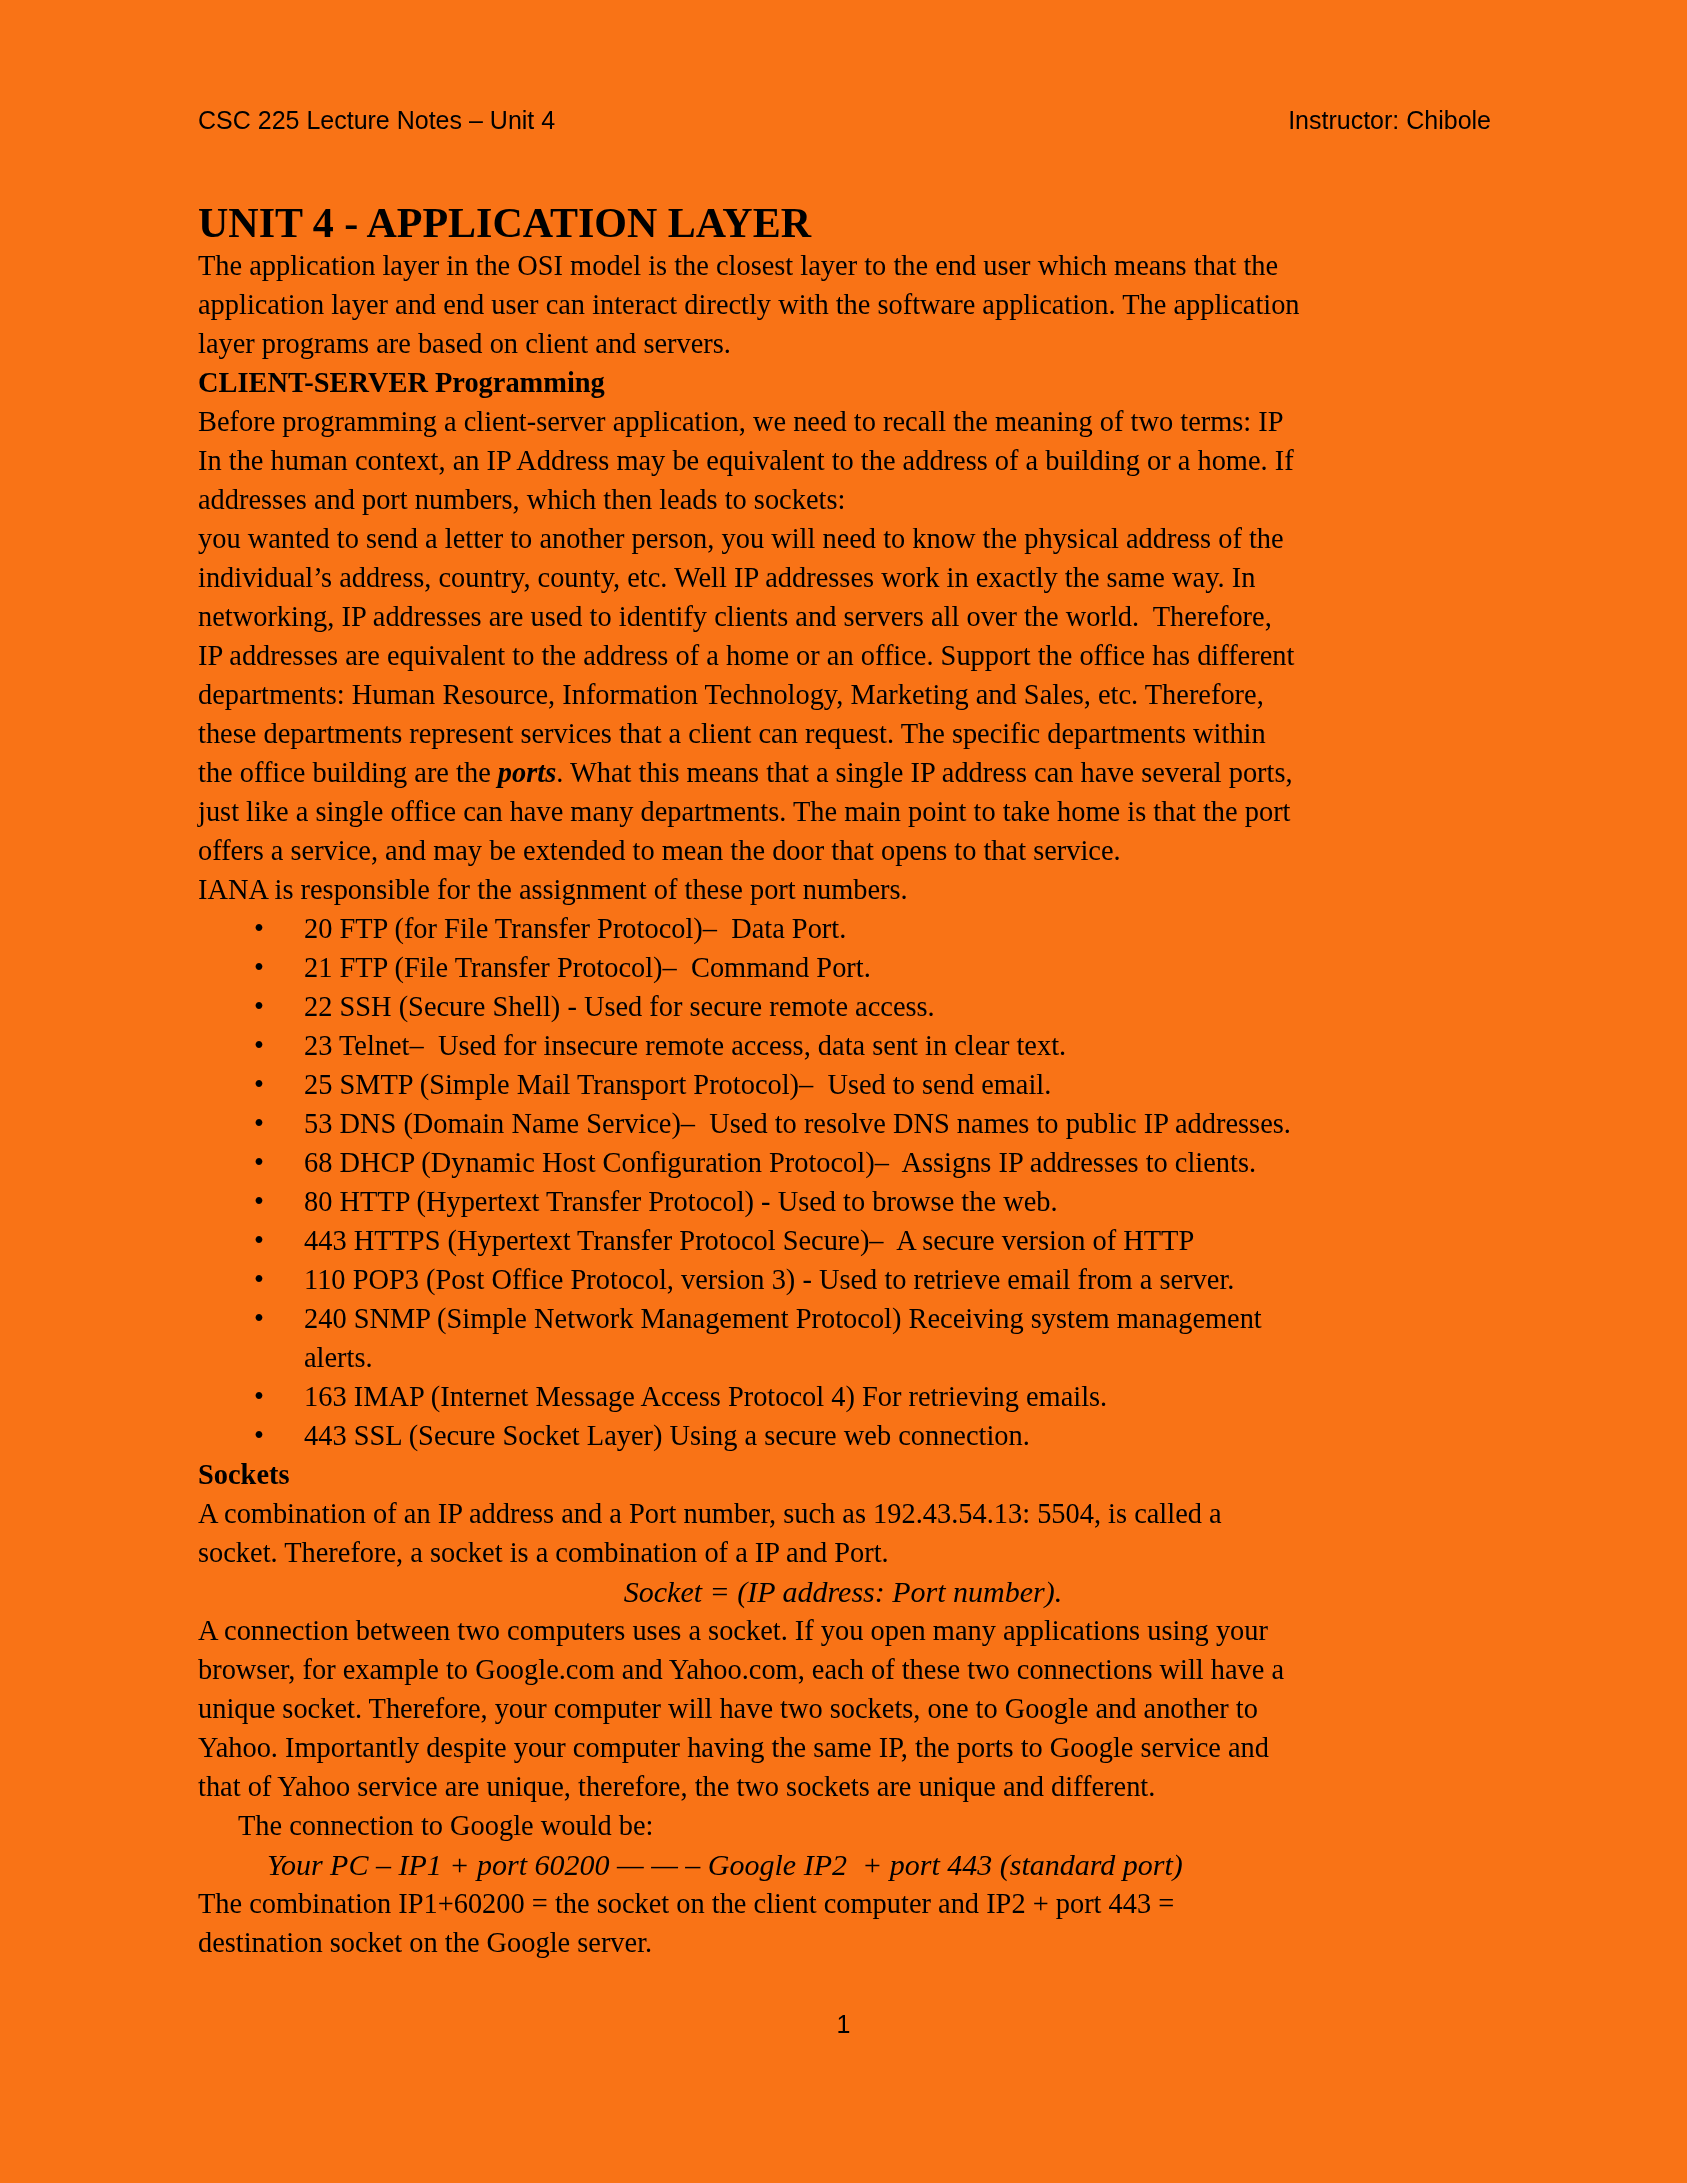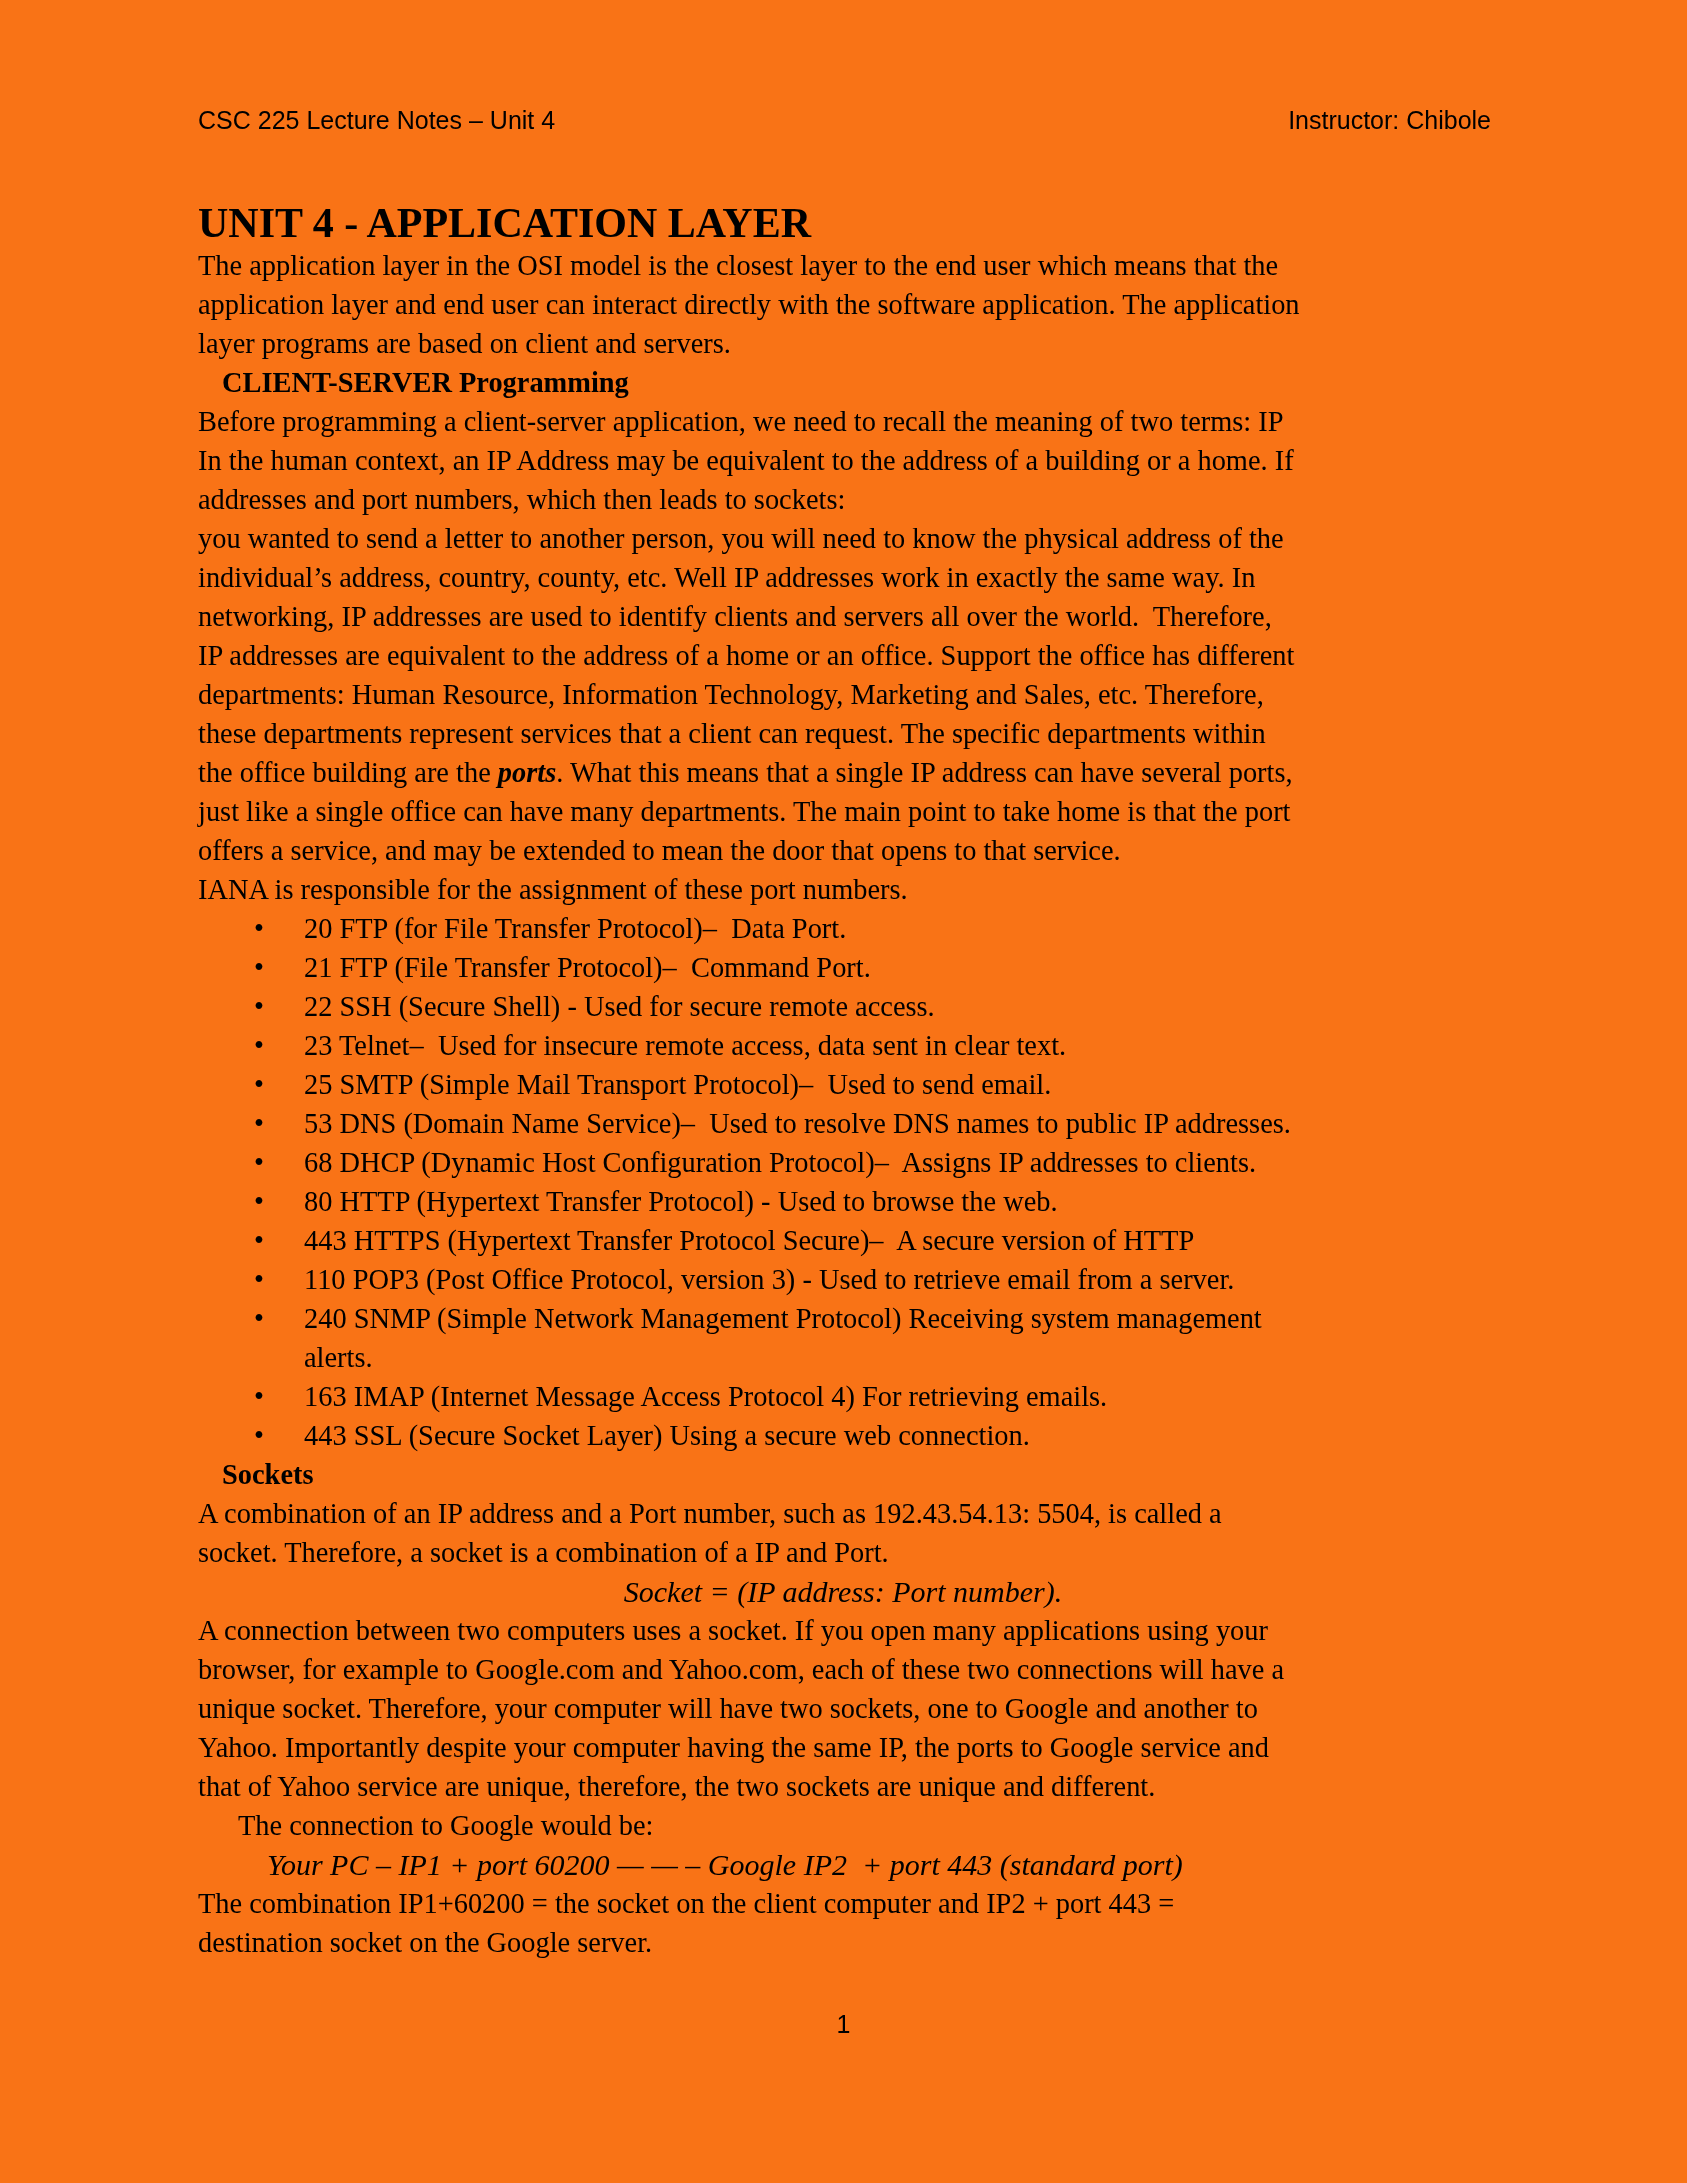--- a/index.html
+++ b/index.html
@@ -35,21 +35,21 @@
   }
   .content {
     position: absolute;
     top: 246px;
     left: 198px;
     width: 1290px;
     font-size: 28.4px;
     line-height: 39px;
   }
   .line { white-space: pre; }
-  .bold { font-weight: bold; margin-left: 24px; }
+  .bold { font-weight: bold; }
   .bi { font-weight: bold; font-style: italic; }
   .bullet-row { display: flex; }
   .bullet-marker {
     flex: none;
     width: 50px;
     margin-left: 56px;
   }
   .bullet-text { flex: 1; }
   .equation { font-style: italic; font-size: 30px; }
   .center { text-align: center; }

